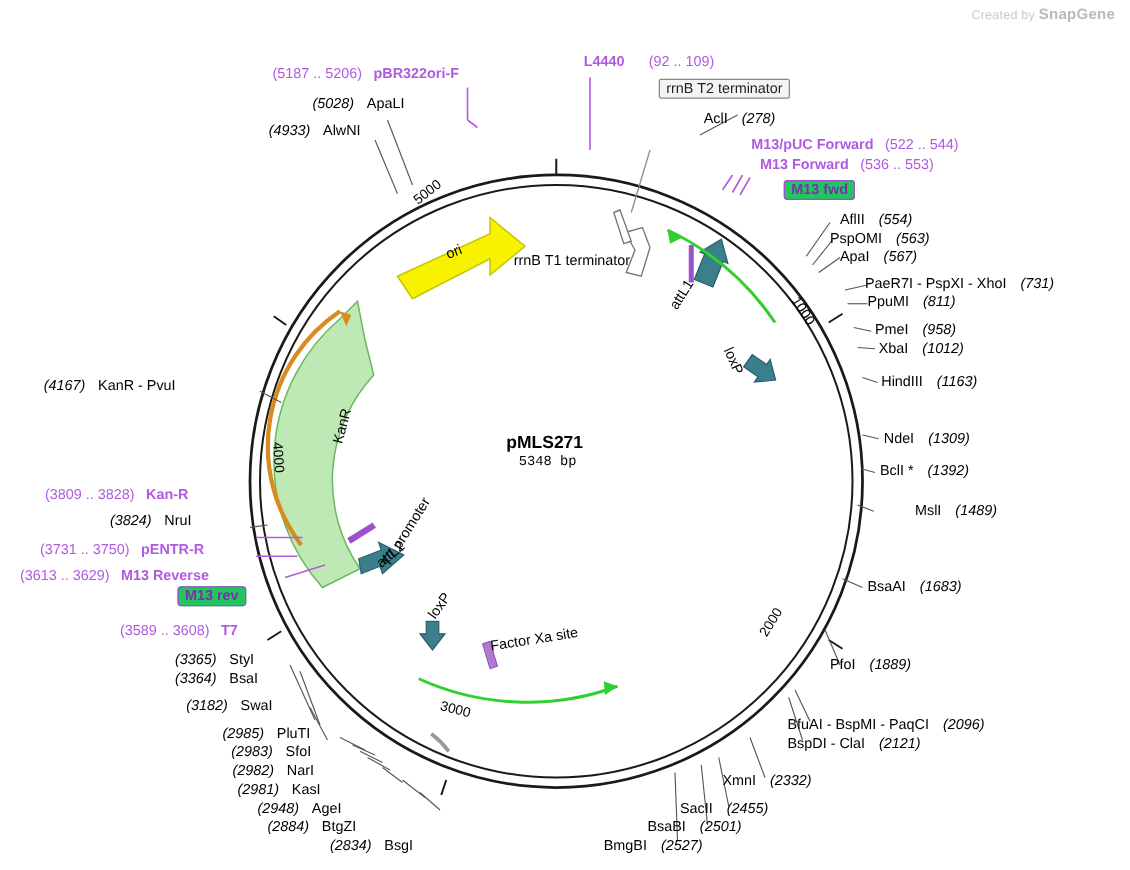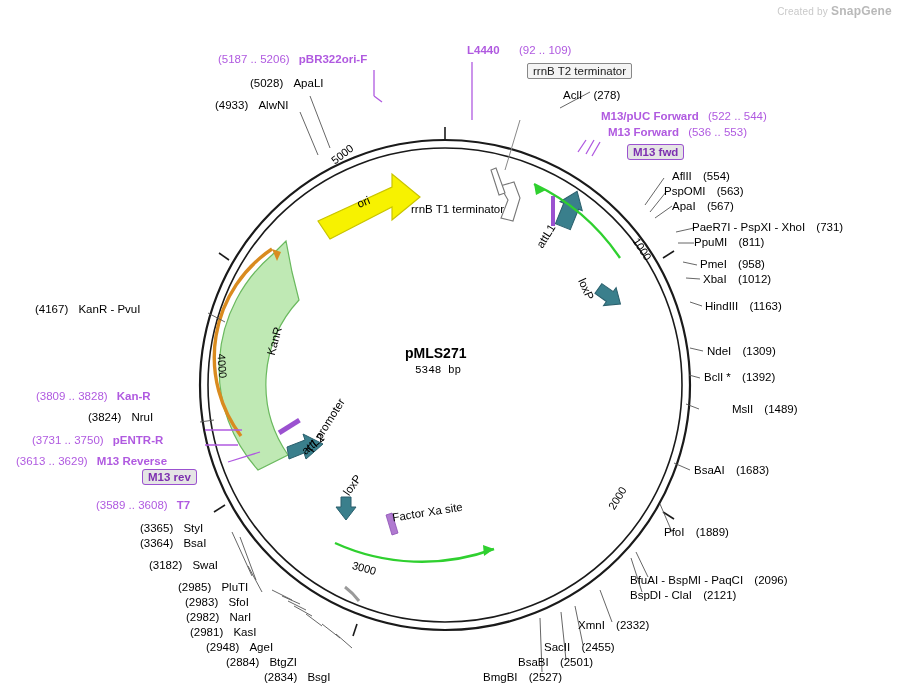--- a/index.html
+++ b/index.html
@@ -1,22 +1,22 @@
 <!DOCTYPE html>
 <html><head>
 <meta charset="utf-8">
 <style>
   html,body{margin:0;padding:0;background:#ffffff;}
   body{width:904px;height:696px;position:relative;font-family:"Liberation Sans",sans-serif;overflow:hidden;}
   .root{position:absolute;left:0;top:0;width:904px;height:696px;}
   .lbl{position:absolute;white-space:nowrap;font-size:11.5px;color:#000;}
-  .pos{color:#000;font-weight:normal;}
+  .pos{color:#000;font-weight:normal;font-style:italic;}
   .purple{color:#b05ae0;}
   .purple-b{color:#b05ae0;font-weight:bold;}
-  .boxed{border:1px solid #9b51d0;background:#e5e5e5;border-radius:3px;padding:1px 5px;color:#7d2fb0;font-weight:bold;}
+  .boxed{border:1px solid #9b51d0;background:#22c55e;border-radius:3px;padding:1px 5px;color:#7d2fb0;font-weight:bold;}
   .grayboxed{border:1px solid #888;background:#f4f4f4;border-radius:2px;padding:1px 5px;color:#222;font-weight:normal;}
   .watermark{position:absolute;right:12px;top:4px;font-size:10px;color:#c9c9c9;letter-spacing:.2px;}
   .watermark b{color:#b9b9b9;font-size:12px;}
   svg{position:absolute;left:0;top:0;}
   .ttl{font-weight:bold;font-size:14px;}
   .sub{font-size:11px;font-family:Liberation Mono, monospace;}
   .feat{font-size:11.5px;}
 </style>
 </head>
 <body>
@@ -220,21 +220,21 @@
     <span class="b" style="margin-left:7px;">NarI</span>
   </div>
   <div class="lbl" style="left:190px;top:626px;">
     <span class="pos">(2981)</span>
     <span class="b" style="margin-left:7px;">KasI</span>
   </div>
   <div class="lbl" style="left:206px;top:641px;">
     <span class="pos">(2948)</span>
     <span class="b" style="margin-left:7px;">AgeI</span>
   </div>
-  <div class="lbl" style="left:226px;top:656px;">
+  <div class="lbl" style="left:214px;top:656px;">
     <span class="pos">(2884)</span>
     <span class="b" style="margin-left:7px;">BtgZI</span>
   </div>
   <div class="lbl" style="left:264px;top:671px;">
     <span class="pos">(2834)</span>
     <span class="b" style="margin-left:7px;">BsgI</span>
   </div>
 
   <div class="lbl" style="left:563px;top:89px;">
     <span class="b">AclI</span>

